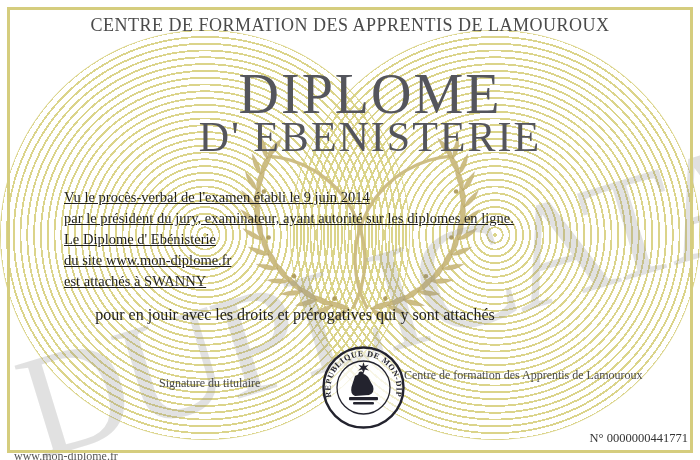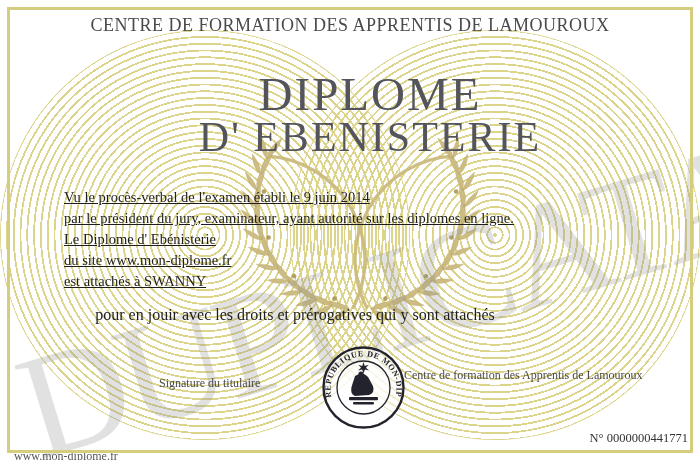--- a/index.html
+++ b/index.html
@@ -30,21 +30,21 @@
     position:absolute;left:390px;top:300px;transform:translate(-50%,-50%) rotate(-17deg);
     font-size:148px;letter-spacing:-5px;white-space:nowrap;z-index:3;
     color:var(--watermark_gray,#8f8f8f);opacity:.26;font-weight:normal;
   }
   .txt{position:absolute;z-index:4;}
   .header{
     left:0;right:0;top:15px;text-align:center;font-size:18px;
     color:var(--muted_text,#4a4a4a);letter-spacing:.5px;
   }
   .title{left:40px;width:660px;top:72px;text-align:center;color:var(--title,#54555c);}
-  .title .l1{font-size:47px;line-height:44px;letter-spacing:2px;}
+  .title .l1{font-size:56px;line-height:44px;letter-spacing:2px;}
   .title .l2{font-size:42px;line-height:42px;letter-spacing:2px;}
   .body-block{left:64px;top:187px;width:480px;font-size:14.5px;line-height:21px;color:var(--body_text,#1e1e1e);text-decoration:underline;}
   .grant{left:60px;top:306px;width:470px;text-align:center;font-size:16px;color:var(--body_text,#1e1e1e);}
   .sig{left:159px;top:376px;font-size:12px;color:var(--muted_text,#4a4a4a);}
   .issuer{left:404px;top:368px;font-size:12px;color:var(--muted_text,#4a4a4a);}
   .seal{position:absolute;left:320px;top:344px;width:88px;height:88px;z-index:5;}
   .seal svg{display:block;}
   .seal .ring{stroke:var(--seal_ink,#23232e);fill:rgba(255,255,255,.55);}
   .seal .ink{fill:var(--seal_ink,#23232e);}
   .seal text{fill:var(--seal_ink,#23232e);font-family:"Liberation Serif",serif;font-weight:bold;}

